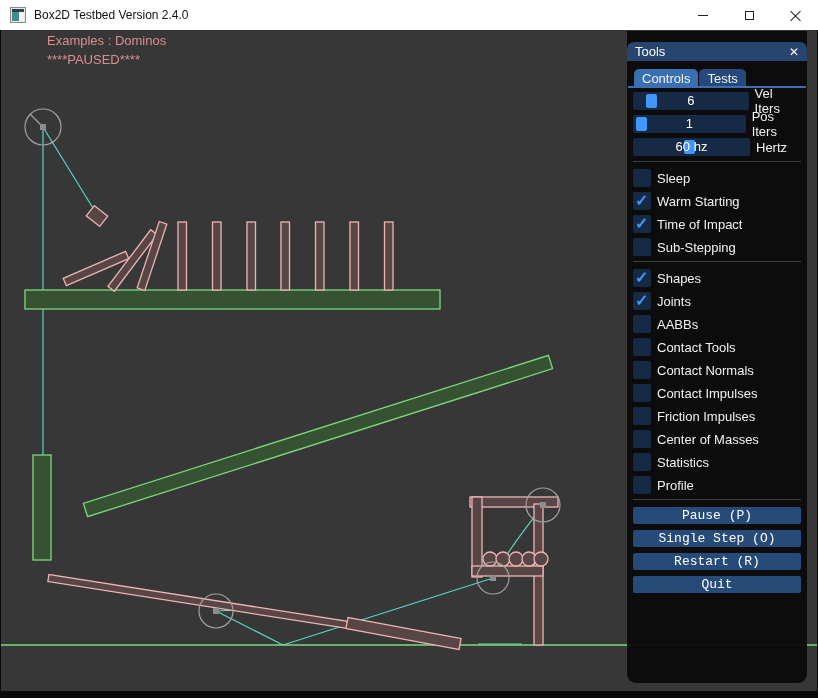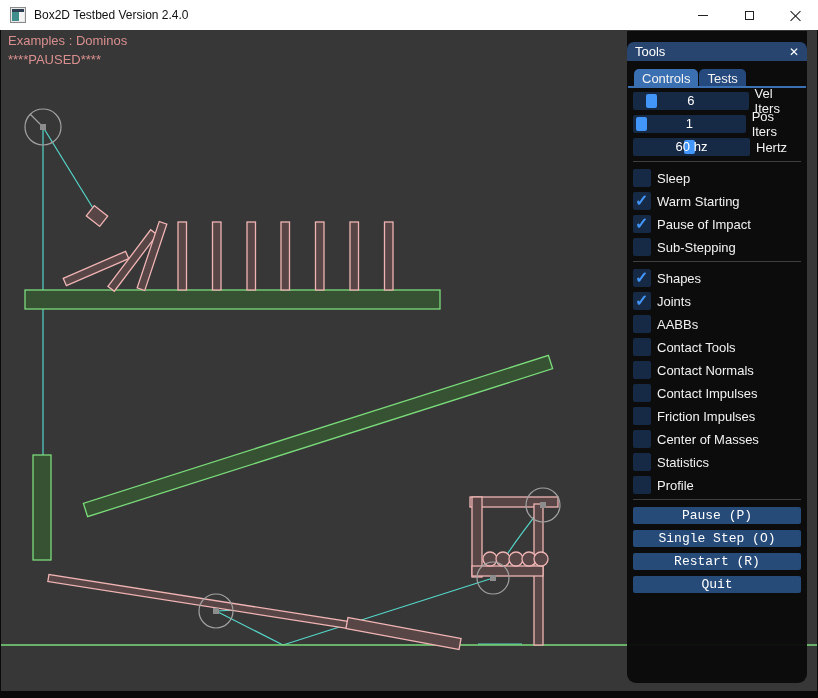--- a/index.html
+++ b/index.html
@@ -18,21 +18,21 @@
   .glyph-min{width:10px;height:0;border-top:1px solid #222;}
   .glyph-max{width:9px;height:9px;border:1px solid #222;}
   .glyph-close{position:relative;width:11px;height:11px;}
   .glyph-close::before,.glyph-close::after{content:"";position:absolute;left:5px;top:-1px;width:1px;height:14px;background:#222;}
   .glyph-close::before{transform:rotate(45deg);}
   .glyph-close::after{transform:rotate(-45deg);}
 
   
   .canvas{position:absolute;left:1px;top:30px;width:816px;height:661px;background:var(--canvas-bg,#373737);overflow:hidden;}
   .canvas svg{position:absolute;left:0;top:0;}
-  .hud{position:absolute;font-size:13px;color:var(--text-salmon,#d98f8f);white-space:pre;}
+  .hud{position:absolute;font-size:13px;color:var(--text-salmon,#d98f8f);white-space:pre;margin-left:39px;}
   .hud-example{left:7px;top:3px;}
   .hud-paused{left:7px;top:22px;}
   .hud-ms{left:7px;top:676px;}
 
   .shape-green{stroke:var(--shape-green,#7bdb7b);fill:var(--shape-green-fill,#365233);stroke-width:1.3;}
   .line-green{stroke:var(--shape-green,#7bdb7b);stroke-width:1.3;fill:none;}
   .shape-pink{stroke:var(--shape-pink,#f0b4b4);fill:var(--shape-pink-fill,#584646);stroke-width:1.3;}
   .joint{stroke:var(--joint-teal,#55d6c8);stroke-width:1.2;fill:none;}
   .body-circle{stroke:var(--body-gray,#a2a2a2);fill:none;stroke-width:1.2;}
   .anchor{fill:#8d8d8d;}
@@ -215,21 +215,21 @@
       <div class="check-row">
         <div class="checkbox checked">
             <span class="mark">✓</span>
           </div>
         <span class="row-label">Warm Starting</span>
       </div>
       <div class="check-row">
         <div class="checkbox checked">
             <span class="mark">✓</span>
           </div>
-        <span class="row-label">Pause of Impact</span>
+        <span class="row-label">Time of Impact</span>
       </div>
       <div class="check-row">
         <div class="checkbox"></div>
         <span class="row-label">Sub-Stepping</span>
       </div>
 
       <div class="separator"></div>
 
       <div class="check-row">
         <div class="checkbox checked">

